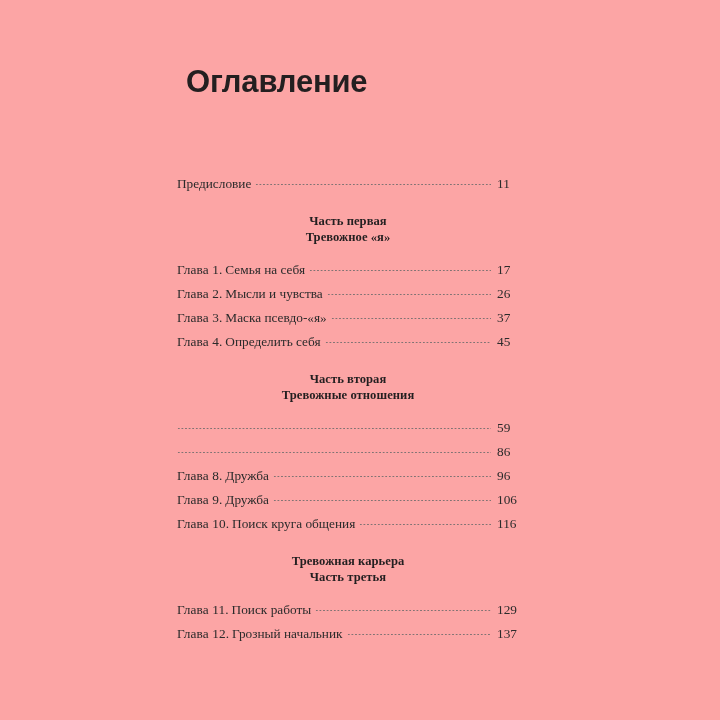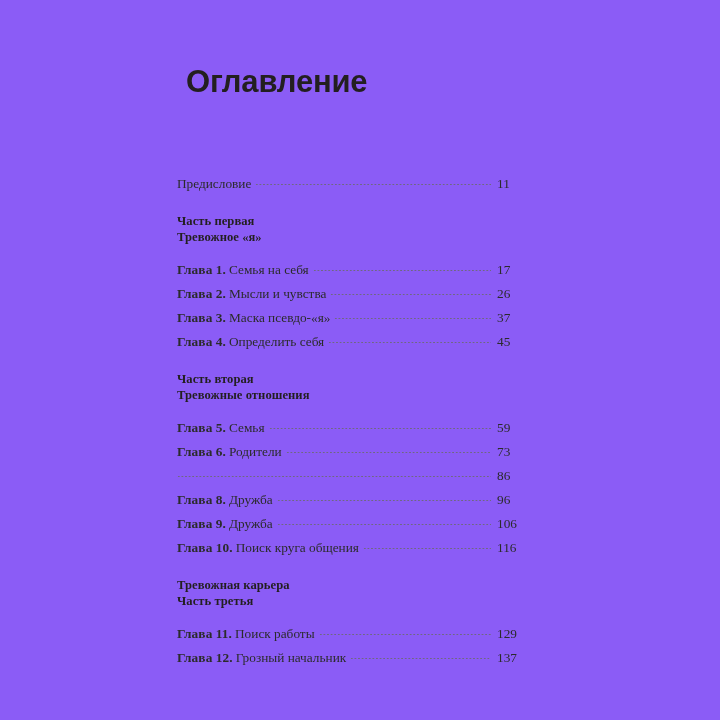--- a/index.html
+++ b/index.html
@@ -14,21 +14,21 @@
     overflow: hidden;
     font-family: "Liberation Serif", "DejaVu Serif", serif;
     color: #2b2b2b;
     -webkit-font-smoothing: antialiased;
   }
 
   .page {
     position: relative;
     width: 720px;
     height: 720px;
-    background: #8b5cf6;
+    background: #fca5a5;
   }
 
   .page-title {
     position: absolute;
     left: 186px;
     top: 63px;
     font-family: "Liberation Sans", "DejaVu Sans", sans-serif;
     font-weight: bold;
     font-size: 31px;
     line-height: 38px;
@@ -56,21 +56,20 @@
     white-space: nowrap;
   }
 
   .entry-title {
     flex: 0 0 auto;
     padding-right: 4px;
   }
 
   .entry-num {
     letter-spacing: 0.1px;
-    font-weight: bold;
   }
 
   .entry-sep {
     display: inline-block;
     width: 3px;
   }
 
   .leader {
     flex: 1 1 auto;
     position: relative;
@@ -94,20 +93,21 @@
 
   .entry-page {
     flex: 0 0 auto;
     min-width: 22px;
     font-size: 13.3px;
     padding-left: 2px;
   }
 
   
   .part-heading {
+    text-align: center;
     font-weight: bold;
     font-size: 12.6px;
     line-height: 16px;
     color: #231f20;
     letter-spacing: 0.05px;
   }
   .part-heading .part-line {
     display: block;
     white-space: nowrap;
   }
@@ -155,28 +155,22 @@
         <span class="leader"></span>
         <span class="entry-page">45</span>
       </div>
       <div class="gap-before-part"></div>
       <div class="part-heading">
         <span class="part-line">Часть вторая</span>
         <span class="part-line">Тревожные отношения</span>
       </div>
       <div class="gap-after-part"></div>
       <div class="toc-entry">
-        <span class="entry-title"><span class="entry-num">Глава 5.</span><span class="entry-sep"></span><span>Семья</span></span>
         <span class="leader"></span>
         <span class="entry-page">59</span>
-      </div>
-      <div class="toc-entry">
-        <span class="entry-title"><span class="entry-num">Глава 6.</span><span class="entry-sep"></span><span>Родители</span></span>
-        <span class="leader"></span>
-        <span class="entry-page">73</span>
       </div>
       <div class="toc-entry">
         <span class="leader"></span>
         <span class="entry-page">86</span>
       </div>
       <div class="toc-entry">
         <span class="entry-title"><span class="entry-num">Глава 8.</span><span class="entry-sep"></span><span>Дружба</span></span>
         <span class="leader"></span>
         <span class="entry-page">96</span>
       </div>

